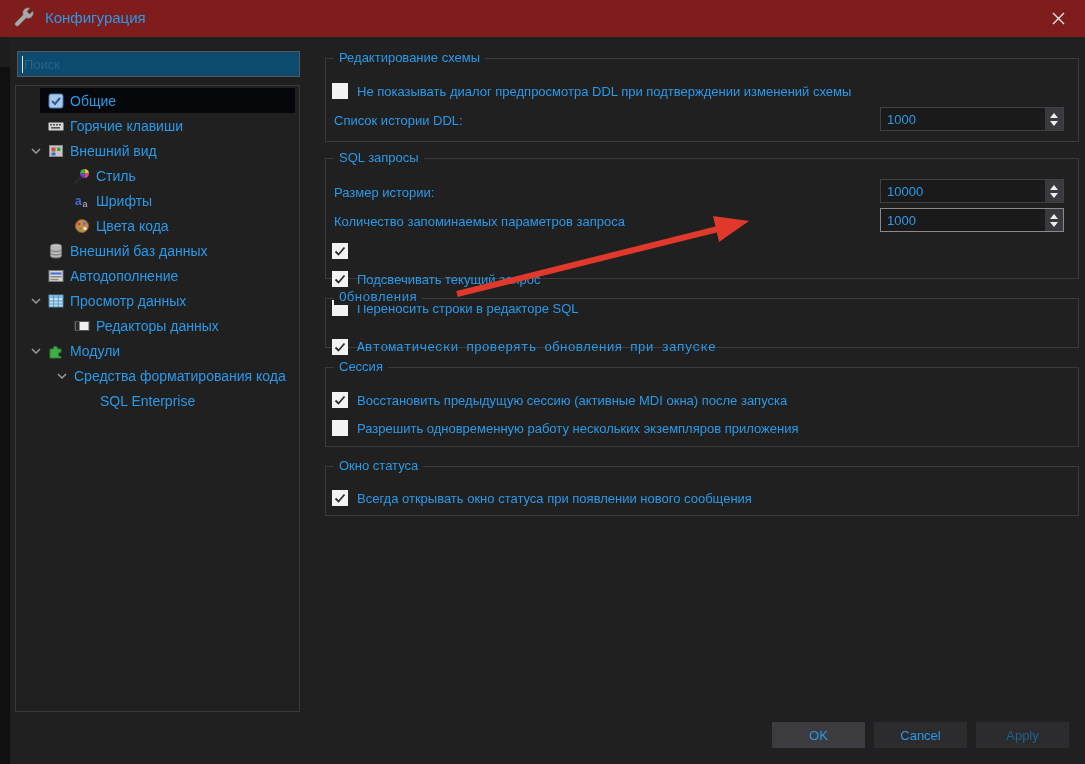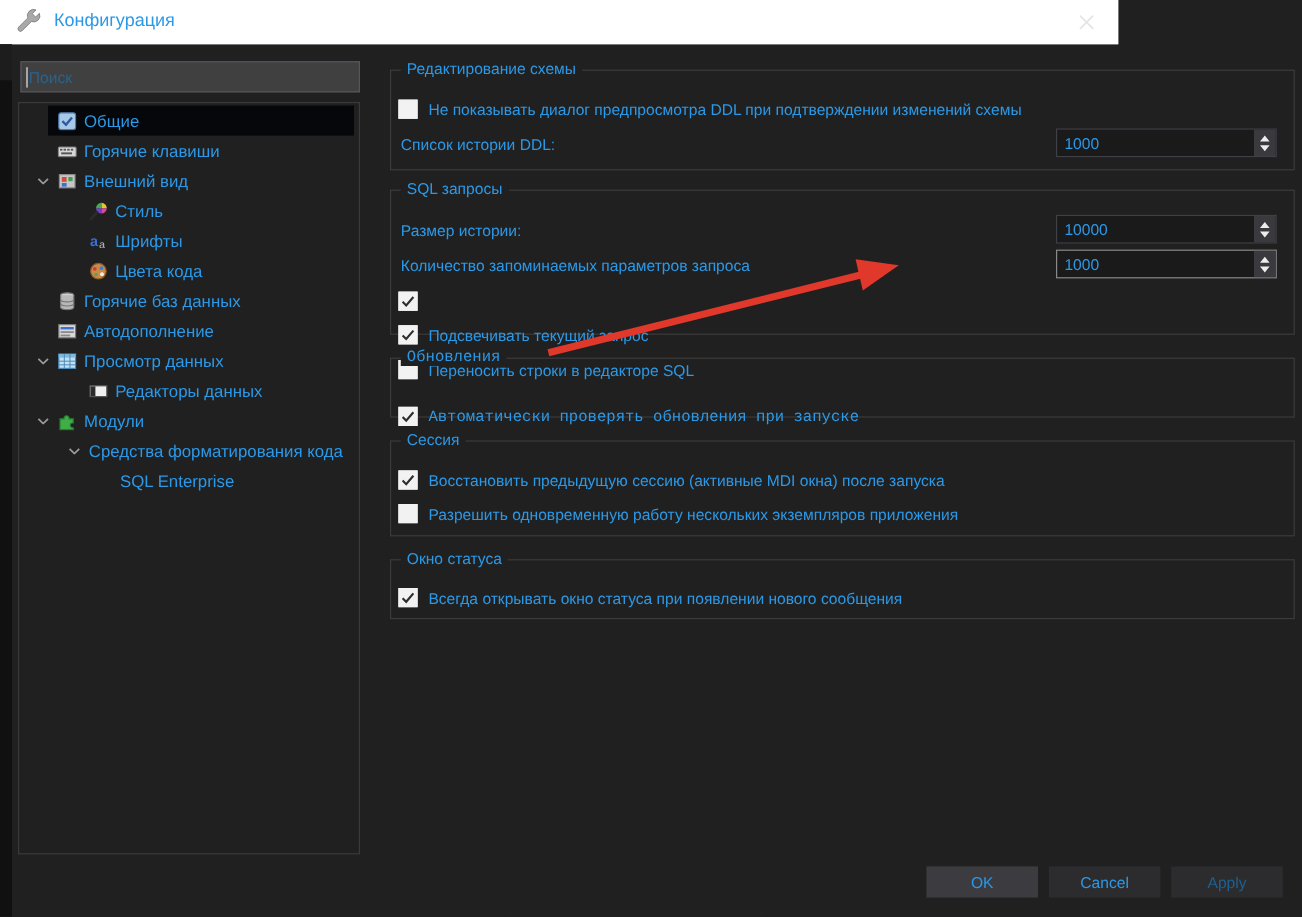--- a/index.html
+++ b/index.html
@@ -3,31 +3,31 @@
 <meta charset="utf-8">
 <style>
   html,body{margin:0;padding:0;}
   body{
     width:1085px;height:764px;position:relative;overflow:hidden;
     background:#202020;
     font-family:"Liberation Sans", sans-serif;
     -webkit-font-smoothing:antialiased;
   }
   
-  .titlebar{position:absolute;left:0;top:0;width:932px;height:37px;background:#ffffff;}
+  .titlebar{position:absolute;left:0;top:0;width:1085px;height:37px;background:#7f1d1d;}
   .titlebar .wrench{position:absolute;left:12px;top:7px;width:24px;height:24px;}
   .titlebar .title{position:absolute;left:45px;top:9px;font-size:15px;color:#2b99e8;}
   .close-btn{position:absolute;right:12px;top:5px;width:30px;height:26px;display:flex;align-items:center;justify-content:center;cursor:default;}
   
   .left-strip{position:absolute;left:0;top:37px;width:10px;height:727px;background:#101010;}
   .left-strip .seg{position:absolute;left:0;top:0;width:10px;height:30px;background:#1d1d1d;}
   
   .search-box{
     position:absolute;left:17px;top:51px;width:283px;height:26px;box-sizing:border-box;
-    background:#404040;border:1px solid #565660;
+    background:#0c4a6e;border:1px solid #565660;
   }
   .search-box input{
     width:100%;height:100%;box-sizing:border-box;background:transparent;border:none;outline:none;
     color:#2b99e8;font-size:13px;padding:0 6px;font-family:"Liberation Sans",sans-serif;
   }
   .search-box input::placeholder{color:#27648f;opacity:1;}
   .search-caret{position:absolute;left:4px;top:4px;width:1px;height:17px;background:#e8e8e8;}
   .tree-panel{
     position:absolute;left:15px;top:85px;width:285px;height:627px;box-sizing:border-box;
     border:1px solid #3a3a3a;padding-top:2px;
@@ -188,21 +188,21 @@
 
   <div class="trow lvl0">
     <span class="slot"></span>
     <span class="islot">
       <svg width="16" height="16" viewBox="0 0 16 16">
           <ellipse cx="8" cy="3" rx="5.5" ry="2" fill="#d0d0d0" stroke="#777"></ellipse>
           <path d="M2.5 3v10c0 1.1 2.5 2 5.5 2s5.5-.9 5.5-2V3" fill="#b8b8b8" stroke="#777"></path>
           <path d="M2.5 6.5c0 1.1 2.5 2 5.5 2s5.5-.9 5.5-2M2.5 10c0 1.1 2.5 2 5.5 2s5.5-.9 5.5-2" fill="none" stroke="#777"></path>
         </svg>
     </span>
-    <span class="tlabel">Горячие баз данных</span>
+    <span class="tlabel">Внешний баз данных</span>
   </div>
 
   <div class="trow lvl0">
     <span class="slot"></span>
     <span class="islot">
       <svg width="16" height="16" viewBox="0 0 16 16">
           <rect x="1" y="2.5" width="14" height="11" fill="#d8d8d8" stroke="#7a7a7a"></rect>
           <rect x="2.5" y="4.5" width="11" height="2" fill="#3b6fd1"></rect>
           <rect x="2.5" y="8" width="11" height="1.5" fill="#8a8a8a"></rect>
           <rect x="2.5" y="10.8" width="8" height="1.5" fill="#8a8a8a"></rect>

